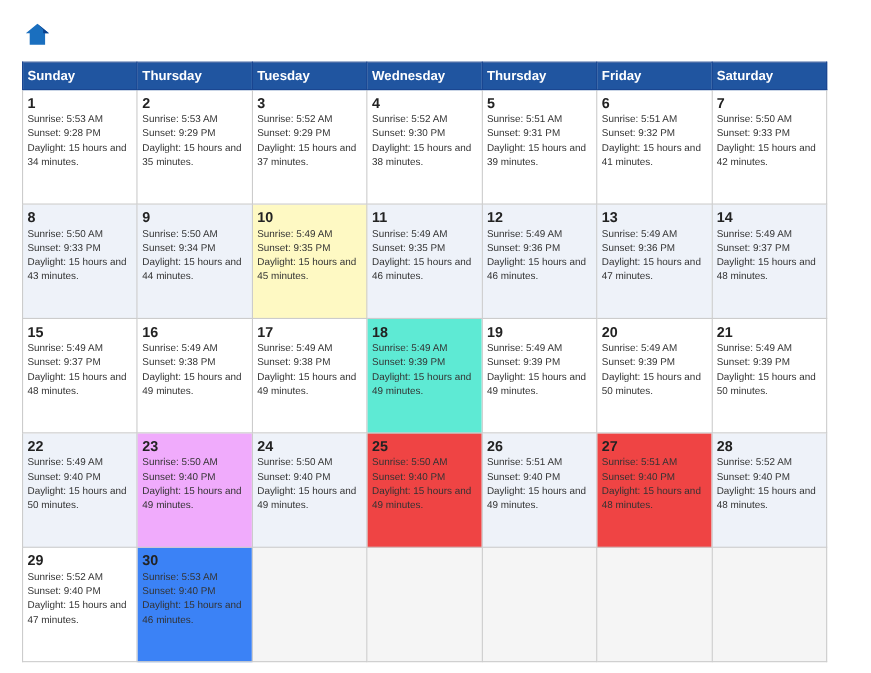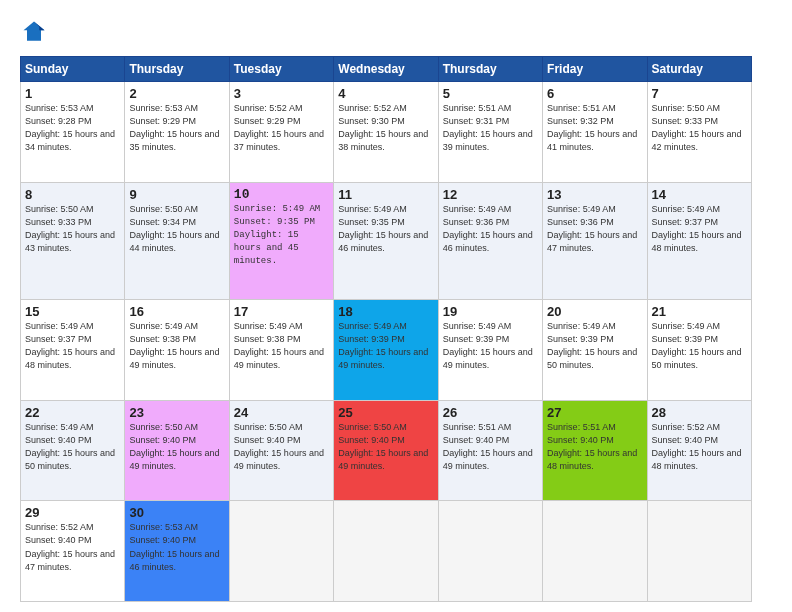--- a/index.html
+++ b/index.html
@@ -153,59 +153,59 @@
           <td style="background: rgb(255, 255, 255);"><span class="day-num">6</span>
 <span class="day-info">Sunrise: 5:51 AM<br>Sunset: 9:32 PM<br>Daylight: 15 hours and 41 minutes.</span></td>
           <td style="background: rgb(255, 255, 255);"><span class="day-num">7</span>
 <span class="day-info">Sunrise: 5:50 AM<br>Sunset: 9:33 PM<br>Daylight: 15 hours and 42 minutes.</span></td>
         </tr>
         <tr>
           <td style="background: rgb(238, 242, 249);"><span class="day-num">8</span>
 <span class="day-info">Sunrise: 5:50 AM<br>Sunset: 9:33 PM<br>Daylight: 15 hours and 43 minutes.</span></td>
           <td style="background: rgb(238, 242, 249);"><span class="day-num">9</span>
 <span class="day-info">Sunrise: 5:50 AM<br>Sunset: 9:34 PM<br>Daylight: 15 hours and 44 minutes.</span></td>
-          <td style="background: #f0abfc; font-family: Liberation Mono, monospace;"><span class="day-num">10</span>
+          <td style="background: #fef9c3;"><span class="day-num">10</span>
 <span class="day-info">Sunrise: 5:49 AM<br>Sunset: 9:35 PM<br>Daylight: 15 hours and 45 minutes.</span></td>
           <td style="background: rgb(238, 242, 249);"><span class="day-num">11</span>
 <span class="day-info">Sunrise: 5:49 AM<br>Sunset: 9:35 PM<br>Daylight: 15 hours and 46 minutes.</span></td>
           <td style="background: rgb(238, 242, 249);"><span class="day-num">12</span>
 <span class="day-info">Sunrise: 5:49 AM<br>Sunset: 9:36 PM<br>Daylight: 15 hours and 46 minutes.</span></td>
           <td style="background: rgb(238, 242, 249);"><span class="day-num">13</span>
 <span class="day-info">Sunrise: 5:49 AM<br>Sunset: 9:36 PM<br>Daylight: 15 hours and 47 minutes.</span></td>
           <td style="background: rgb(238, 242, 249);"><span class="day-num">14</span>
 <span class="day-info">Sunrise: 5:49 AM<br>Sunset: 9:37 PM<br>Daylight: 15 hours and 48 minutes.</span></td>
         </tr>
         <tr>
           <td style="background: rgb(255, 255, 255); border-radius: 10px;"><span class="day-num">15</span>
 <span class="day-info">Sunrise: 5:49 AM<br>Sunset: 9:37 PM<br>Daylight: 15 hours and 48 minutes.</span></td>
           <td style="background: rgb(255, 255, 255);"><span class="day-num">16</span>
 <span class="day-info">Sunrise: 5:49 AM<br>Sunset: 9:38 PM<br>Daylight: 15 hours and 49 minutes.</span></td>
           <td style="background: rgb(255, 255, 255);"><span class="day-num">17</span>
 <span class="day-info">Sunrise: 5:49 AM<br>Sunset: 9:38 PM<br>Daylight: 15 hours and 49 minutes.</span></td>
-          <td style="background: #0ea5e9;"><span class="day-num">18</span>
+          <td style="background: #5eead4;"><span class="day-num">18</span>
 <span class="day-info">Sunrise: 5:49 AM<br>Sunset: 9:39 PM<br>Daylight: 15 hours and 49 minutes.</span></td>
           <td style="background: rgb(255, 255, 255);"><span class="day-num">19</span>
 <span class="day-info">Sunrise: 5:49 AM<br>Sunset: 9:39 PM<br>Daylight: 15 hours and 49 minutes.</span></td>
           <td style="background: rgb(255, 255, 255);"><span class="day-num">20</span>
 <span class="day-info">Sunrise: 5:49 AM<br>Sunset: 9:39 PM<br>Daylight: 15 hours and 50 minutes.</span></td>
           <td style="background: rgb(255, 255, 255);"><span class="day-num">21</span>
 <span class="day-info">Sunrise: 5:49 AM<br>Sunset: 9:39 PM<br>Daylight: 15 hours and 50 minutes.</span></td>
         </tr>
         <tr>
           <td style="background: rgb(238, 242, 249);"><span class="day-num">22</span>
 <span class="day-info">Sunrise: 5:49 AM<br>Sunset: 9:40 PM<br>Daylight: 15 hours and 50 minutes.</span></td>
           <td style="background: #f0abfc;"><span class="day-num">23</span>
 <span class="day-info">Sunrise: 5:50 AM<br>Sunset: 9:40 PM<br>Daylight: 15 hours and 49 minutes.</span></td>
           <td style="background: rgb(238, 242, 249);"><span class="day-num">24</span>
 <span class="day-info">Sunrise: 5:50 AM<br>Sunset: 9:40 PM<br>Daylight: 15 hours and 49 minutes.</span></td>
           <td style="background: #ef4444;"><span class="day-num">25</span>
 <span class="day-info">Sunrise: 5:50 AM<br>Sunset: 9:40 PM<br>Daylight: 15 hours and 49 minutes.</span></td>
           <td style="background: rgb(238, 242, 249);"><span class="day-num">26</span>
 <span class="day-info">Sunrise: 5:51 AM<br>Sunset: 9:40 PM<br>Daylight: 15 hours and 49 minutes.</span></td>
-          <td style="background: #84cc16;"><span class="day-num">27</span>
+          <td style="background: #ef4444;"><span class="day-num">27</span>
 <span class="day-info">Sunrise: 5:51 AM<br>Sunset: 9:40 PM<br>Daylight: 15 hours and 48 minutes.</span></td>
           <td style="background: rgb(238, 242, 249);"><span class="day-num">28</span>
 <span class="day-info">Sunrise: 5:52 AM<br>Sunset: 9:40 PM<br>Daylight: 15 hours and 48 minutes.</span></td>
         </tr>
         <tr>
           <td style="background: rgb(255, 255, 255);"><span class="day-num">29</span>
 <span class="day-info">Sunrise: 5:52 AM<br>Sunset: 9:40 PM<br>Daylight: 15 hours and 47 minutes.</span></td>
           <td style="background: #3b82f6;"><span class="day-num">30</span>
 <span class="day-info">Sunrise: 5:53 AM<br>Sunset: 9:40 PM<br>Daylight: 15 hours and 46 minutes.</span></td>
           <td class="empty"></td>

